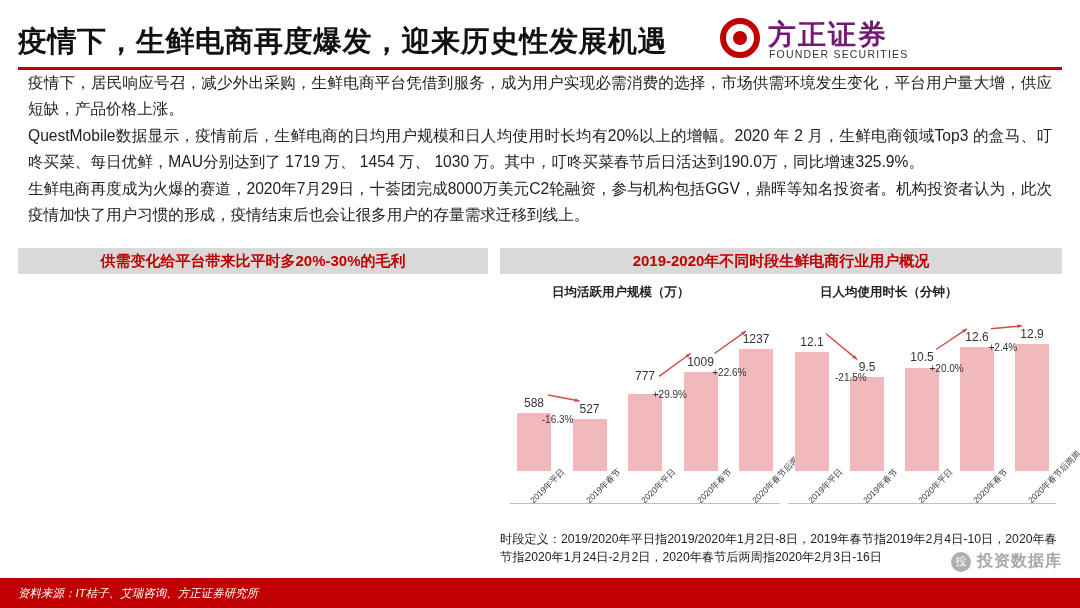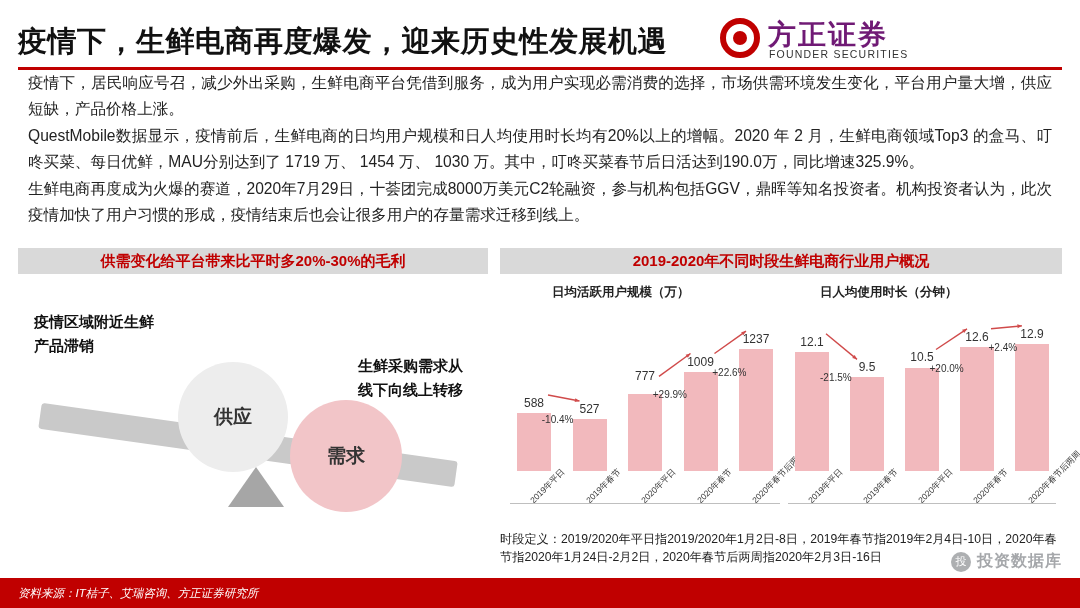--- a/index.html
+++ b/index.html
@@ -183,30 +183,20 @@
 
   <div class="body-text">
     <p>疫情下，居民响应号召，减少外出采购，生鲜电商平台凭借到服务，成为用户实现必需消费的选择，市场供需环境发生变化，平台用户量大增，供应短缺，产品价格上涨。</p>
     <p>QuestMobile数据显示，疫情前后，生鲜电商的日均用户规模和日人均使用时长均有20%以上的增幅。2020 年 2 月，生鲜电商领域Top3 的盒马、叮咚买菜、每日优鲜，MAU分别达到了 1719 万、 1454 万、 1030 万。其中，叮咚买菜春节后日活达到190.0万，同比增速325.9%。</p>
     <p>生鲜电商再度成为火爆的赛道，2020年7月29日，十荟团完成8000万美元C2轮融资，参与机构包括GGV，鼎晖等知名投资者。机构投资者认为，此次疫情加快了用户习惯的形成，疫情结束后也会让很多用户的存量需求迁移到线上。</p>
   </div>
 
   <div class="banner banner-left">供需变化给平台带来比平时多20%-30%的毛利</div>
   <div class="banner banner-right">2019-2020年不同时段生鲜电商行业用户概况</div>
 
-  <div class="left-panel">
-    <div class="lbl-stagnant" style="white-space:pre-line;">疫情区域附近生鲜
-产品滞销</div>
-    <div class="lbl-shift" style="white-space:pre-line;">生鲜采购需求从
-线下向线上转移</div>
-    <div class="seesaw-bar"></div>
-    <div class="fulcrum"></div>
-    <div class="circle-supply">供应</div>
-    <div class="circle-demand">需求</div>
-  </div>
 
   <div class="right-panel">
     <div class="chart-sub a">日均活跃用户规模（万）</div>
     <div class="chart-sub b">日人均使用时长（分钟）</div>
 
     <div class="chart a">
       <div class="plot" id="plot-a">
           <div class="bar" style="left: 7px; height: 57.96px; background: rgb(242, 185, 189);"></div>
           <div class="bar-val" style="left: -6px; bottom: 93.96px;">588</div>
           <div class="bar-lbl" style="left: 18px; bottom: -6px;">2019年平日</div>
@@ -223,21 +213,21 @@
           <div class="bar-val" style="left: 216px; bottom: 157.933px;">1237</div>
           <div class="bar-lbl" style="left: 240px; bottom: -6px;">2020年春节后两周</div>
           <svg class="arrow-svg">
             <line x1="38" y1="91.03999999999999" x2="69.5" y2="97.05285714285714" stroke="#d04a4a" stroke-width="1.4"></line>
             <polygon points="69.5,97.05285714285714 64.61129333499267,98.10192679903489 65.34144875882221,94.27680750812459" fill="#d04a4a"></polygon>
             <line x1="149" y1="72.41" x2="180.5" y2="49.54142857142858" stroke="#d04a4a" stroke-width="1.4"></line>
             <polygon points="180.5,49.54142857142858 177.91714288570316,53.82264908982357 175.62934650382968,50.67135534792512" fill="#d04a4a"></polygon>
             <line x1="204.5" y1="49.54142857142858" x2="236" y2="27.06714285714287" stroke="#d04a4a" stroke-width="1.4"></line>
             <polygon points="236,27.06714285714287 233.38192941583446,31.32692059974014 231.12019514893706,28.15686971078209" fill="#d04a4a"></polygon>
           </svg>
-          <div class="delta" style="left: 31.75px; bottom: 78.9471px;">-10.4%</div>
+          <div class="delta" style="left: 31.75px; bottom: 78.9471px;">-16.3%</div>
           <div class="delta" style="left: 142.75px; bottom: 103.59px;">+29.9%</div>
           <div class="delta" style="left: 202.25px; bottom: 126.459px;">+22.6%</div>
         </div>
       <div class="axis"></div>
     </div>
 
     <div class="chart b">
       <div class="plot" id="plot-b">
           <div class="bar" style="left: 7px; height: 119.271px; background: rgb(242, 185, 189);"></div>
           <div class="bar-val" style="left: -6px; bottom: 155.271px;">12.1</div>
@@ -255,21 +245,21 @@
           <div class="bar-val" style="left: 214px; bottom: 163.157px;">12.9</div>
           <div class="bar-lbl" style="left: 238px; bottom: -6px;">2020年春节后两周</div>
           <svg class="arrow-svg">
             <line x1="38" y1="29.728571428571456" x2="69" y2="55.35714285714283" stroke="#d04a4a" stroke-width="1.4"></line>
             <polygon points="69,55.35714285714283 64.2099652861805,53.92341783455161 66.691242054507,50.922096436966044" fill="#d04a4a"></polygon>
             <line x1="148" y1="45.5" x2="179" y2="24.80000000000001" stroke="#d04a4a" stroke-width="1.4"></line>
             <polygon points="179,24.80000000000001 176.25131369178453,28.97668811129452 174.08879915075087,25.738139764818953" fill="#d04a4a"></polygon>
             <line x1="203" y1="24.80000000000001" x2="234" y2="21.842857142857156" stroke="#d04a4a" stroke-width="1.4"></line>
             <polygon points="234,21.842857142857156 229.60040333238777,24.21847267621592 229.2306092107627,20.341886956764682" fill="#d04a4a"></polygon>
           </svg>
-          <div class="delta" style="left: 32px; bottom: 120.643px;">-21.5%</div>
+          <div class="delta" style="left: 47px; bottom: 120.643px;">-21.5%</div>
           <div class="delta" style="left: 141.5px; bottom: 130.5px;">+20.0%</div>
           <div class="delta" style="left: 200.5px; bottom: 151.2px;">+2.4%</div>
         </div>
       <div class="axis"></div>
     </div>
   </div>
 
   <div class="footnote">时段定义：2019/2020年平日指2019/2020年1月2日-8日，2019年春节指2019年2月4日-10日，2020年春节指2020年1月24日-2月2日，2020年春节后两周指2020年2月3日-16日</div>
 
   <div class="watermark">

